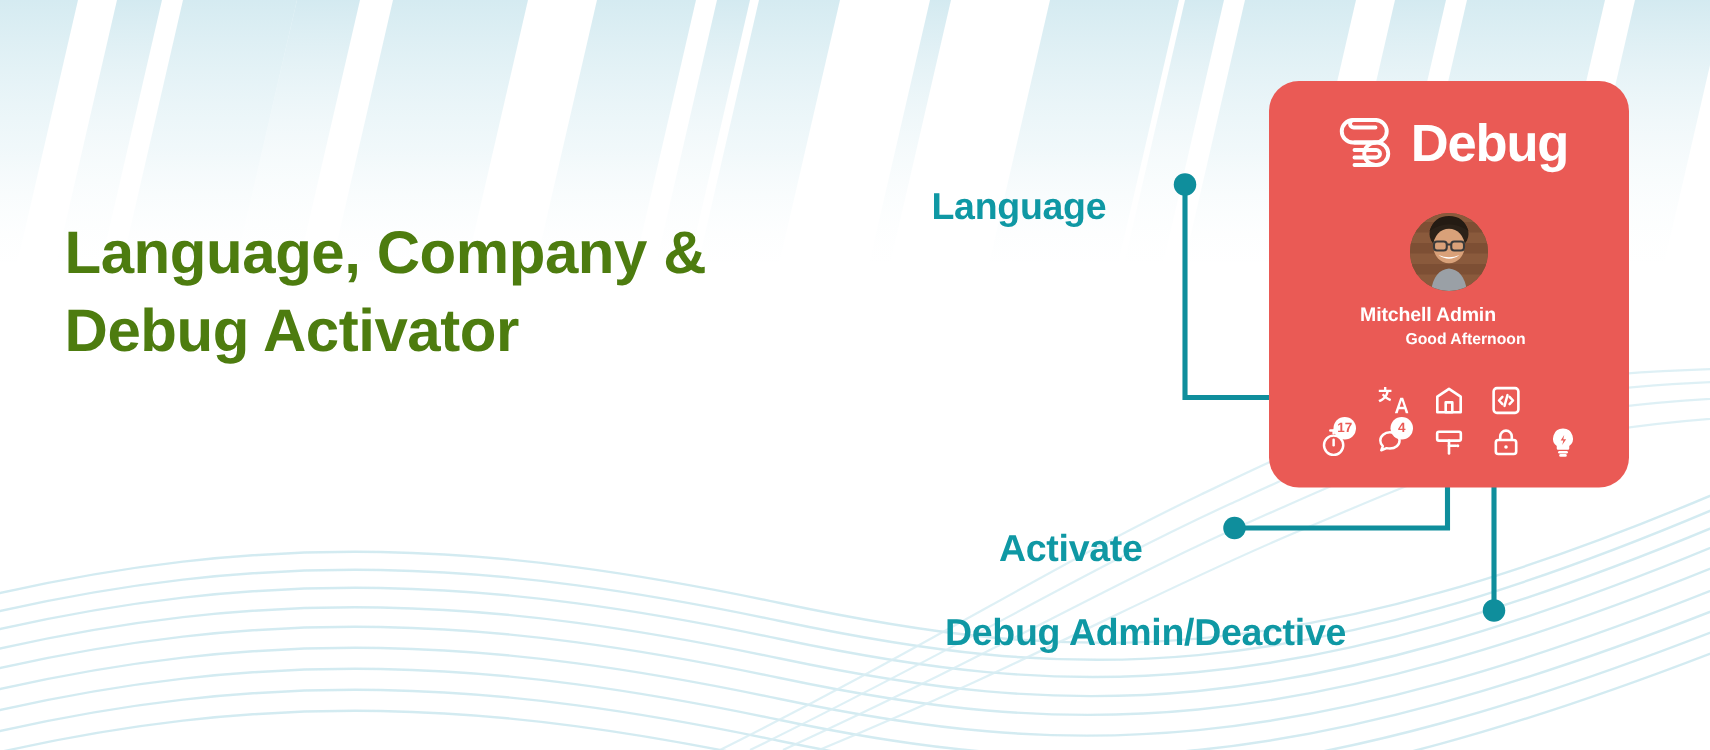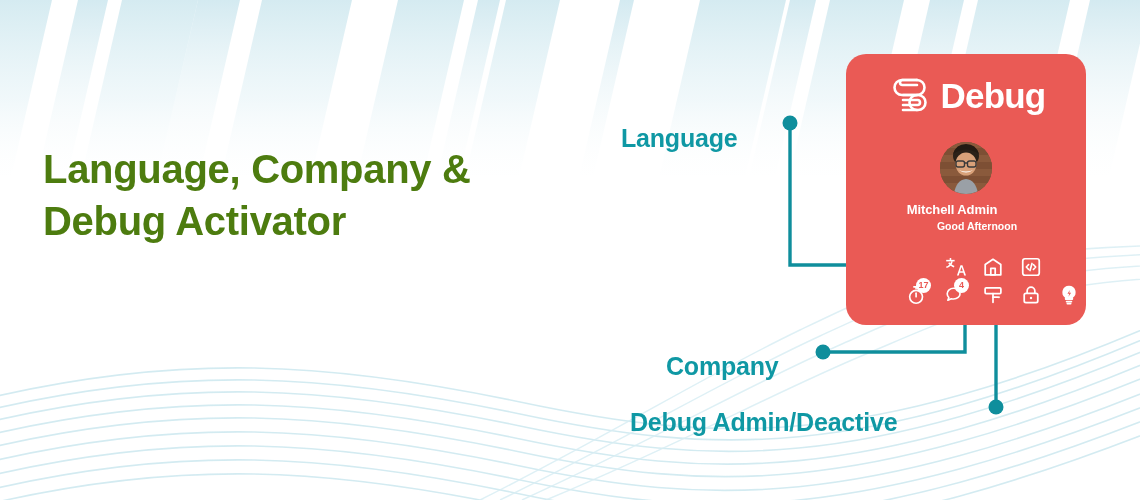--- a/index.html
+++ b/index.html
@@ -130,21 +130,20 @@
     font-size: 10.5px;
     font-weight: bold;
     color: #ffffff;
     padding-left: 11px;
   }
 
   .icon-row {
     position: absolute;
     display: flex;
     align-items: flex-start;
-    padding-left: 27px;
   }
   .icon-row-top {
     left: 0;
     top: 202px;
     width: 240px;
     justify-content: center;
     gap: 16px;
   }
   .icon-row-bottom {
     left: 0;
@@ -256,21 +255,21 @@
       <path d="M790 124 L790 265 L924 265"></path>
       <path d="M824 352 L965 352 L965 266"></path>
       <path d="M996 266 L996 407"></path>
     </g>
     <circle cx="790" cy="123" r="7.5" fill="#0f8e9c"></circle>
     <circle cx="823" cy="352" r="7.5" fill="#0f8e9c"></circle>
     <circle cx="996" cy="407" r="7.5" fill="#0f8e9c"></circle>
   </svg>
 
   <div class="callout-label" id="label-language">Language</div>
-  <div class="callout-label" id="label-company">Company</div>
+  <div class="callout-label" id="label-company">Activate</div>
   <div class="callout-label" id="label-debug">Debug Admin/Deactive</div>
 
   <div class="card">
 
     <div class="card-logo">
       <svg width="46" height="44" viewBox="0 0 46 44" xmlns="http://www.w3.org/2000/svg">
         <g fill="none" stroke="#ffffff" stroke-width="2.6" stroke-linecap="round" stroke-linejoin="round">
           <path d="M30 7 H15 a7.5 7.5 0 0 0 0 15 H30"></path>
           <path d="M30 12 H15.5 a2.5 2.5 0 0 1 0 -5 H30"></path>
           <path d="M16 37 H31 a7.5 7.5 0 0 0 0 -15 H16"></path>

